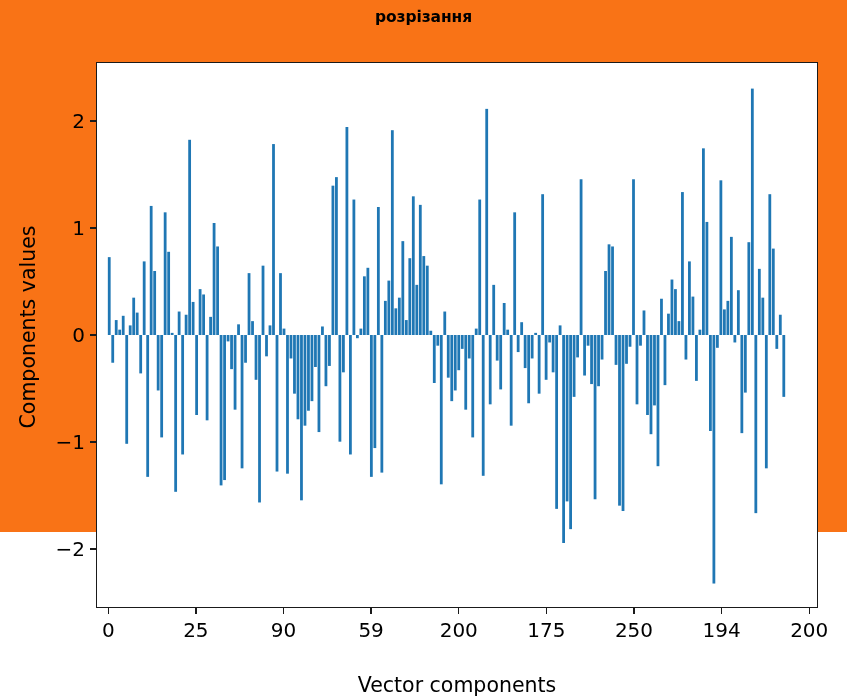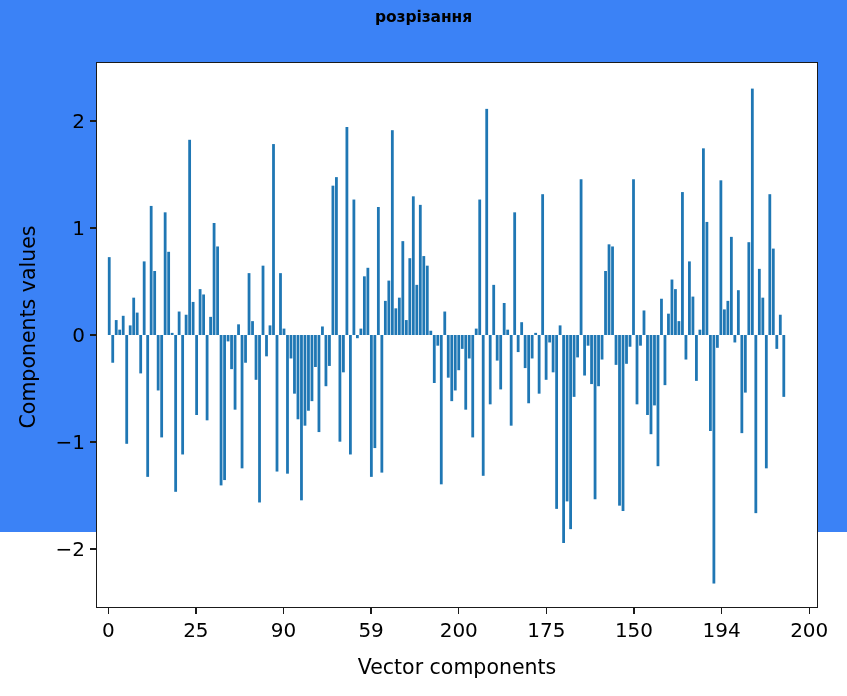--- a/index.html
+++ b/index.html
@@ -10,21 +10,21 @@
   body {
     width: 847px;
     height: 696px;
     font-family: "DejaVu Sans", sans-serif;
     overflow: hidden;
   }
   #figure {
     position: relative;
     width: 847px;
     height: 532px;
-    background: #3b82f6;
+    background: #f97316;
   }
   
   #title-block {
     position: absolute;
     left: 0;
     top: 8px;
     width: 847px;
     text-align: center;
     font-weight: bold;
     font-size: 15.5px;
@@ -112,21 +112,21 @@
     top: 9px;
     width: 80px;
     text-align: center;
     font-size: 20px;
     color: #000000;
     line-height: 26px;
   }
   #xlabel {
     position: absolute;
     left: 96px;
-    top: 655px;
+    top: 673px;
     width: 722px;
     text-align: center;
     font-size: 20.5px;
     color: #000000;
   }
 </style>
 </head>
 <body>
 
 <div id="figure">
@@ -387,21 +387,21 @@
     <div class="xtick" style="left: 458.752px;">
       <span class="tickmark"></span>
       <span class="ticklabel">200</span>
     </div>
     <div class="xtick" style="left: 546.374px;">
       <span class="tickmark"></span>
       <span class="ticklabel">175</span>
     </div>
     <div class="xtick" style="left: 633.995px;">
       <span class="tickmark"></span>
-      <span class="ticklabel">150</span>
+      <span class="ticklabel">250</span>
     </div>
     <div class="xtick" style="left: 721.617px;">
       <span class="tickmark"></span>
       <span class="ticklabel">194</span>
     </div>
     <div class="xtick" style="left: 809.238px;">
       <span class="tickmark"></span>
       <span class="ticklabel">200</span>
     </div>
   </div>

